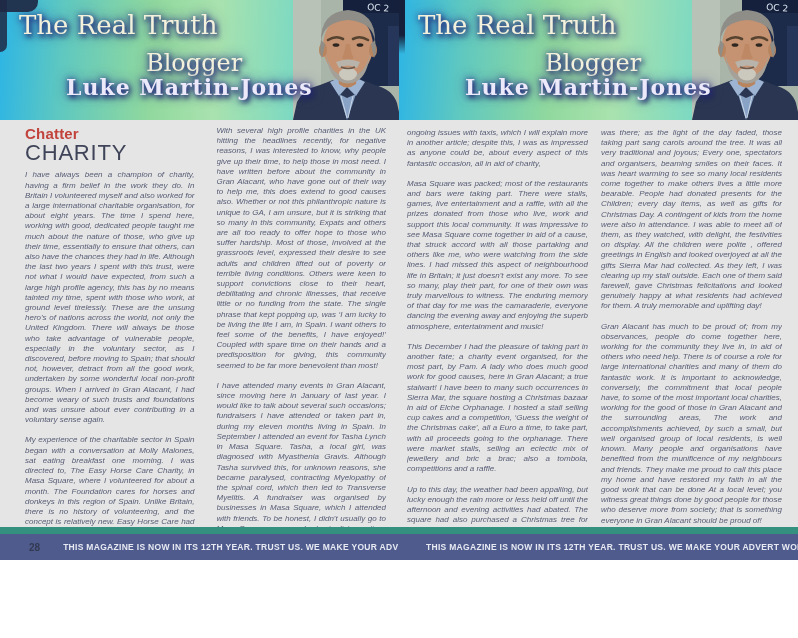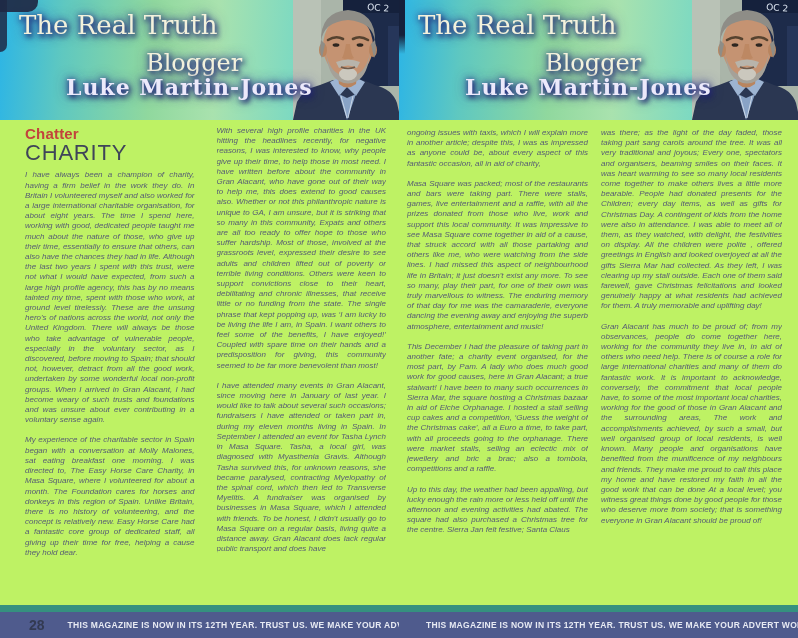--- a/index.html
+++ b/index.html
@@ -1,18 +1,18 @@
 <!DOCTYPE html>
 <html><head>
 <meta charset="utf-8">
 <style>
   html,body{margin:0;padding:0;background:#ffffff;}
   body{width:798px;height:638px;overflow:hidden;font-family:"Liberation Sans",sans-serif;}
   .spread{display:flex;width:798px;height:638px;}
-  .page{position:relative;width:399px;height:638px;background:#bef264;overflow:hidden;}
+  .page{position:relative;width:399px;height:560px;background:#e5e5e5;overflow:hidden;}
 
   
   .masthead{position:absolute;top:0;left:0;right:0;height:120px;overflow:hidden;
     background:linear-gradient(93deg,#2db5e5 0%,#5fc8c0 16%,#90d89e 38%,#a9e2ae 54%,#7cd9c2 74%,#3ecbe2 100%);}
   .m-line{position:absolute;font-family:"DejaVu Serif",serif;white-space:nowrap;z-index:3;
     text-shadow:0 0 6px rgba(43,47,142,.95),0 0 13px rgba(43,47,142,.85),2px 3px 5px rgba(24,26,88,.9);}
   .m-line1{left:19px;top:10px;font-size:26px;color:#f3f1dc;}
   .m-line2{left:146px;top:49px;font-size:24px;color:#f3f1dc;}
   .m-line3{left:66px;top:74px;font-size:22px;color:#ece9fb;font-weight:bold;letter-spacing:1px;}
   .photo{position:absolute;top:0;right:0;width:106px;height:120px;z-index:2;}
@@ -28,21 +28,21 @@
   .page-right .content{padding:8px 16px 0 8px;gap:13px;}
   .col{flex:1;overflow:hidden;text-align:justify;font-size:8px;line-height:10.2px;color:#565c74;}
   .col p{margin:0 0 10px 0;font-style:italic;}
   .section-label{color:#c2433c;font-size:15px;font-weight:bold;margin:3px 0 9px 0;letter-spacing:.2px;}
   .article-title{color:#3f4459;font-size:22px;font-weight:400;letter-spacing:.8px;margin:0 0 12px 0;}
 
   
   .footer{position:absolute;left:0;right:0;bottom:0;height:33px;z-index:5;}
   .footer-teal{height:7px;background:#35917f;}
   .footer-bar{height:26px;background:#4f5b8d;display:flex;align-items:center;}
-  .page-num{font-size:14px;font-weight:bold;color:#333a52;}
+  .page-num{font-size:10px;font-weight:bold;color:#333a52;}
   .footer-slogan{font-size:8.5px;font-weight:bold;letter-spacing:.3px;color:#e7eaf3;white-space:nowrap;}
   .page-left .page-num{margin-left:29px;}
   .page-left .footer-slogan{margin-left:23px;}
   .page-right .footer-slogan{margin-left:27px;}
 </style>
 </head>
 <body>
 
 <div class="spread">
 

